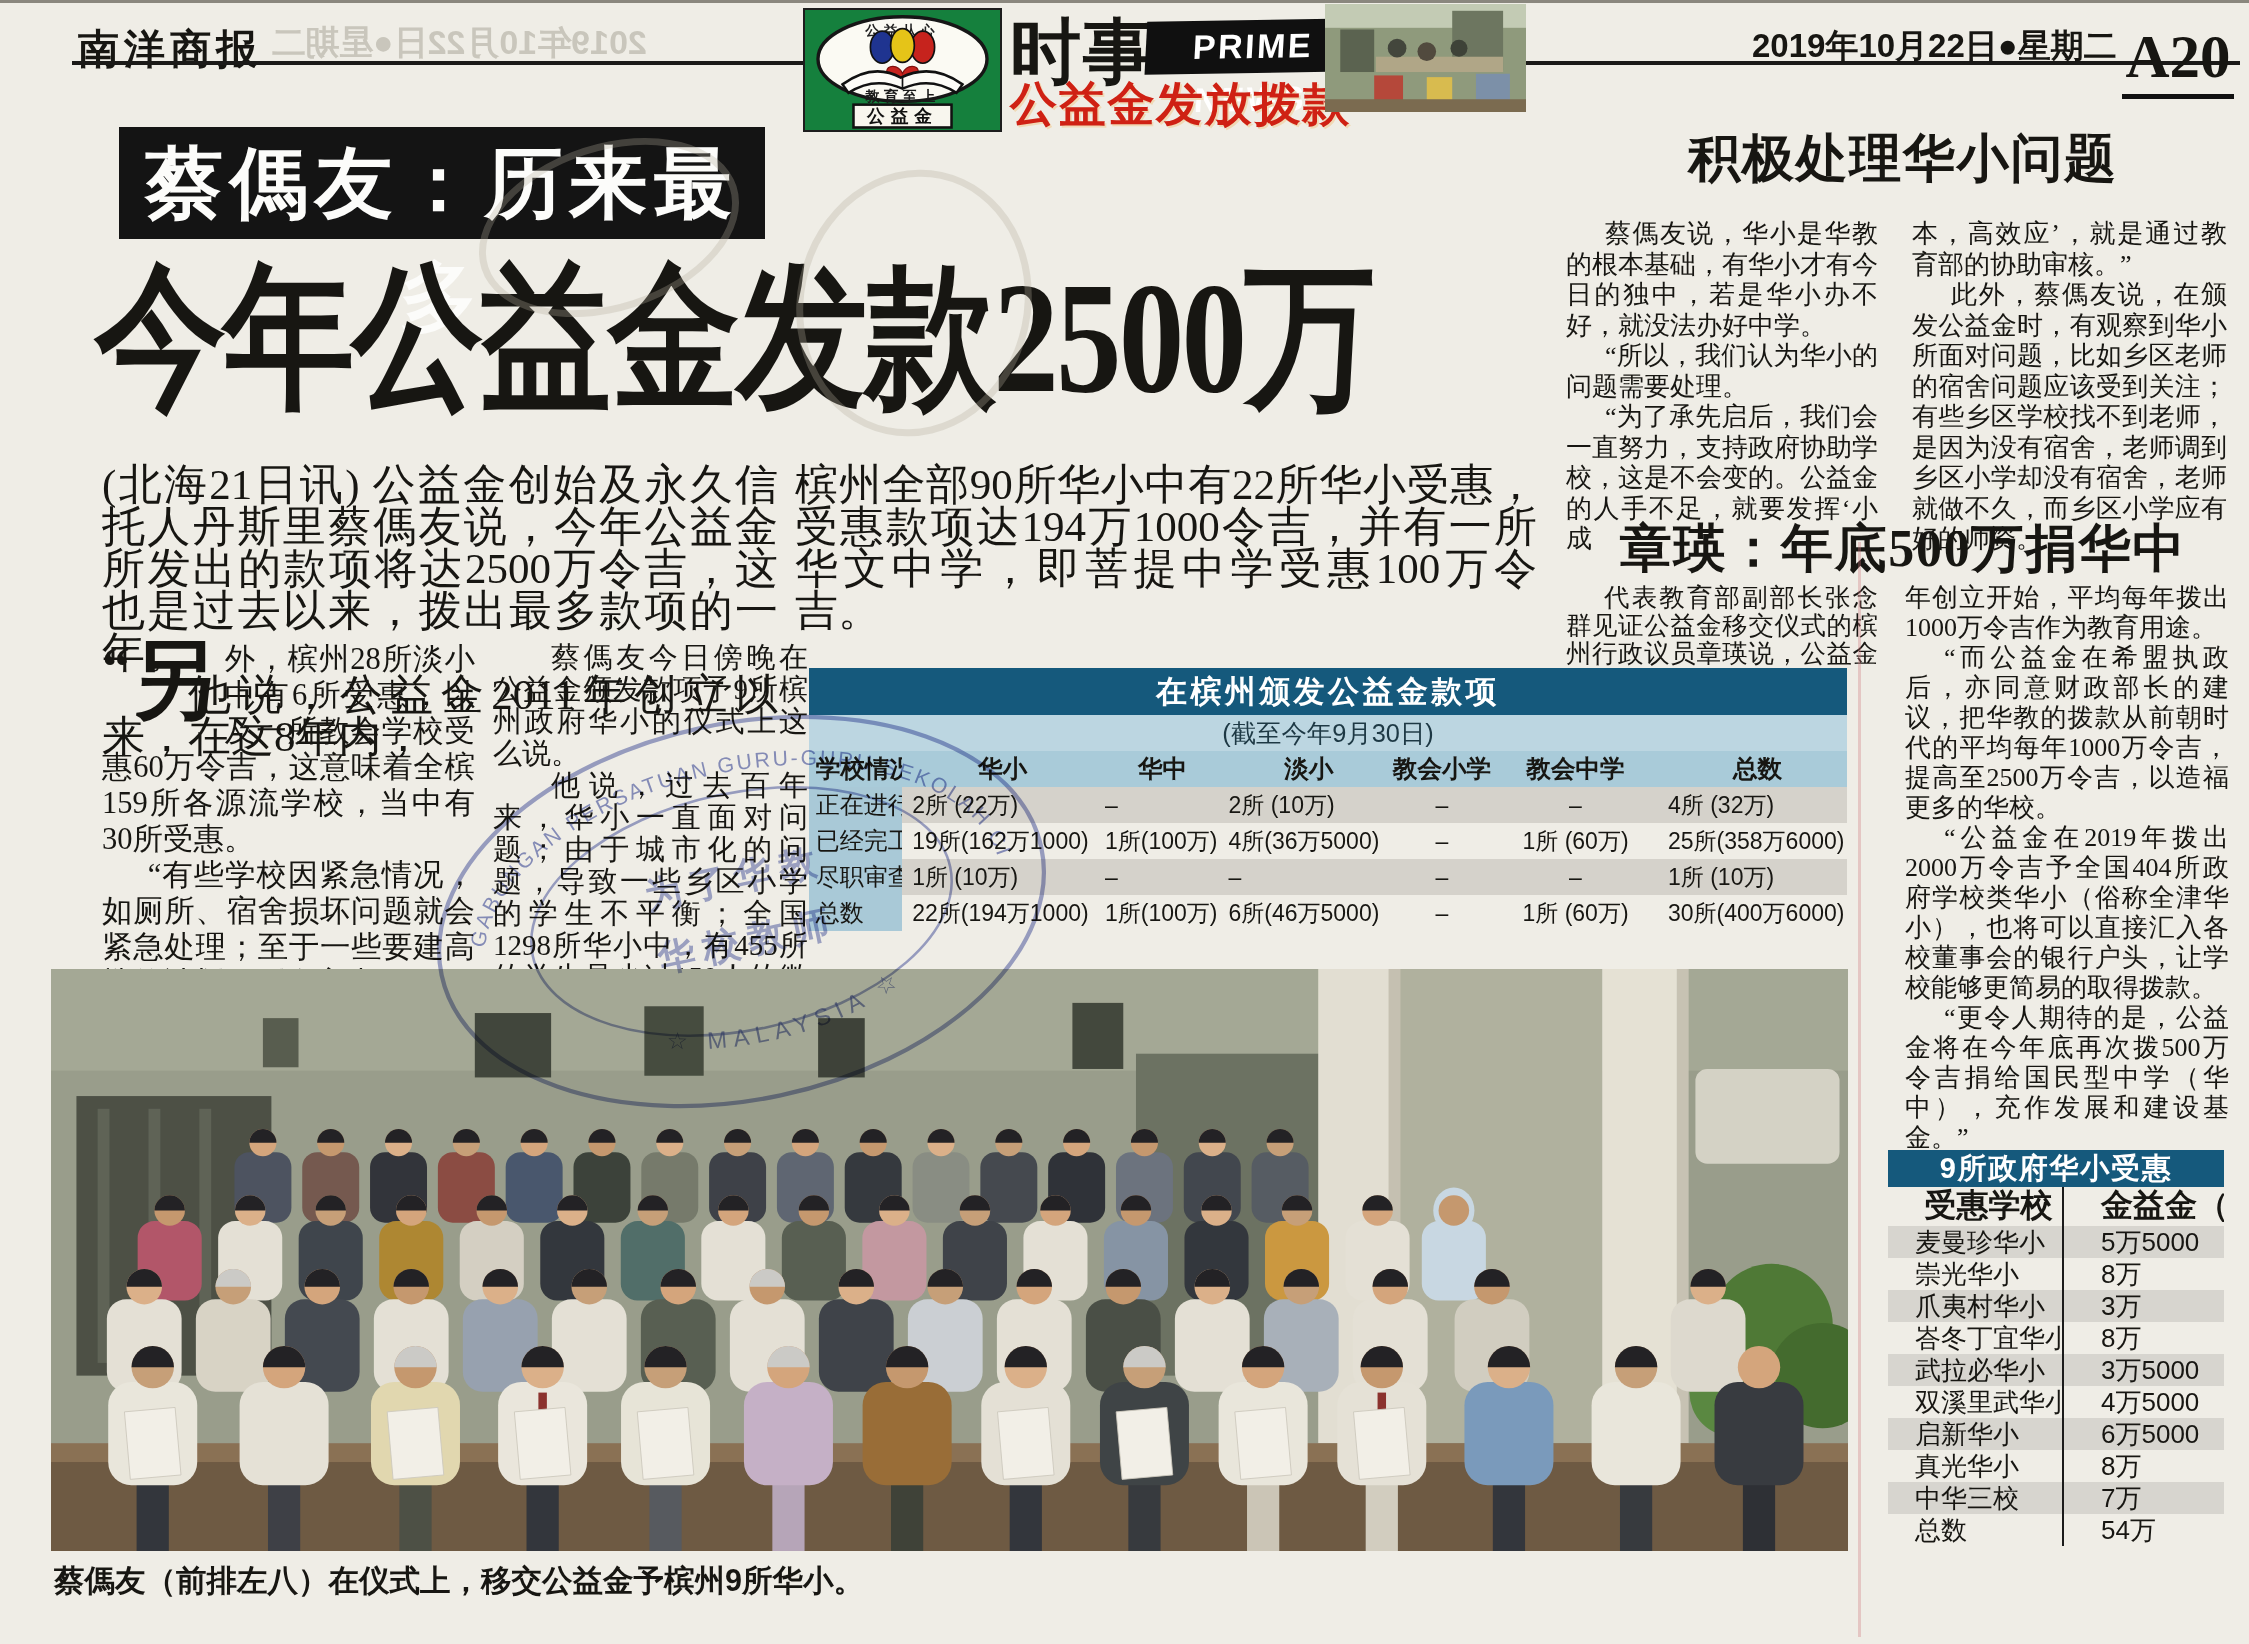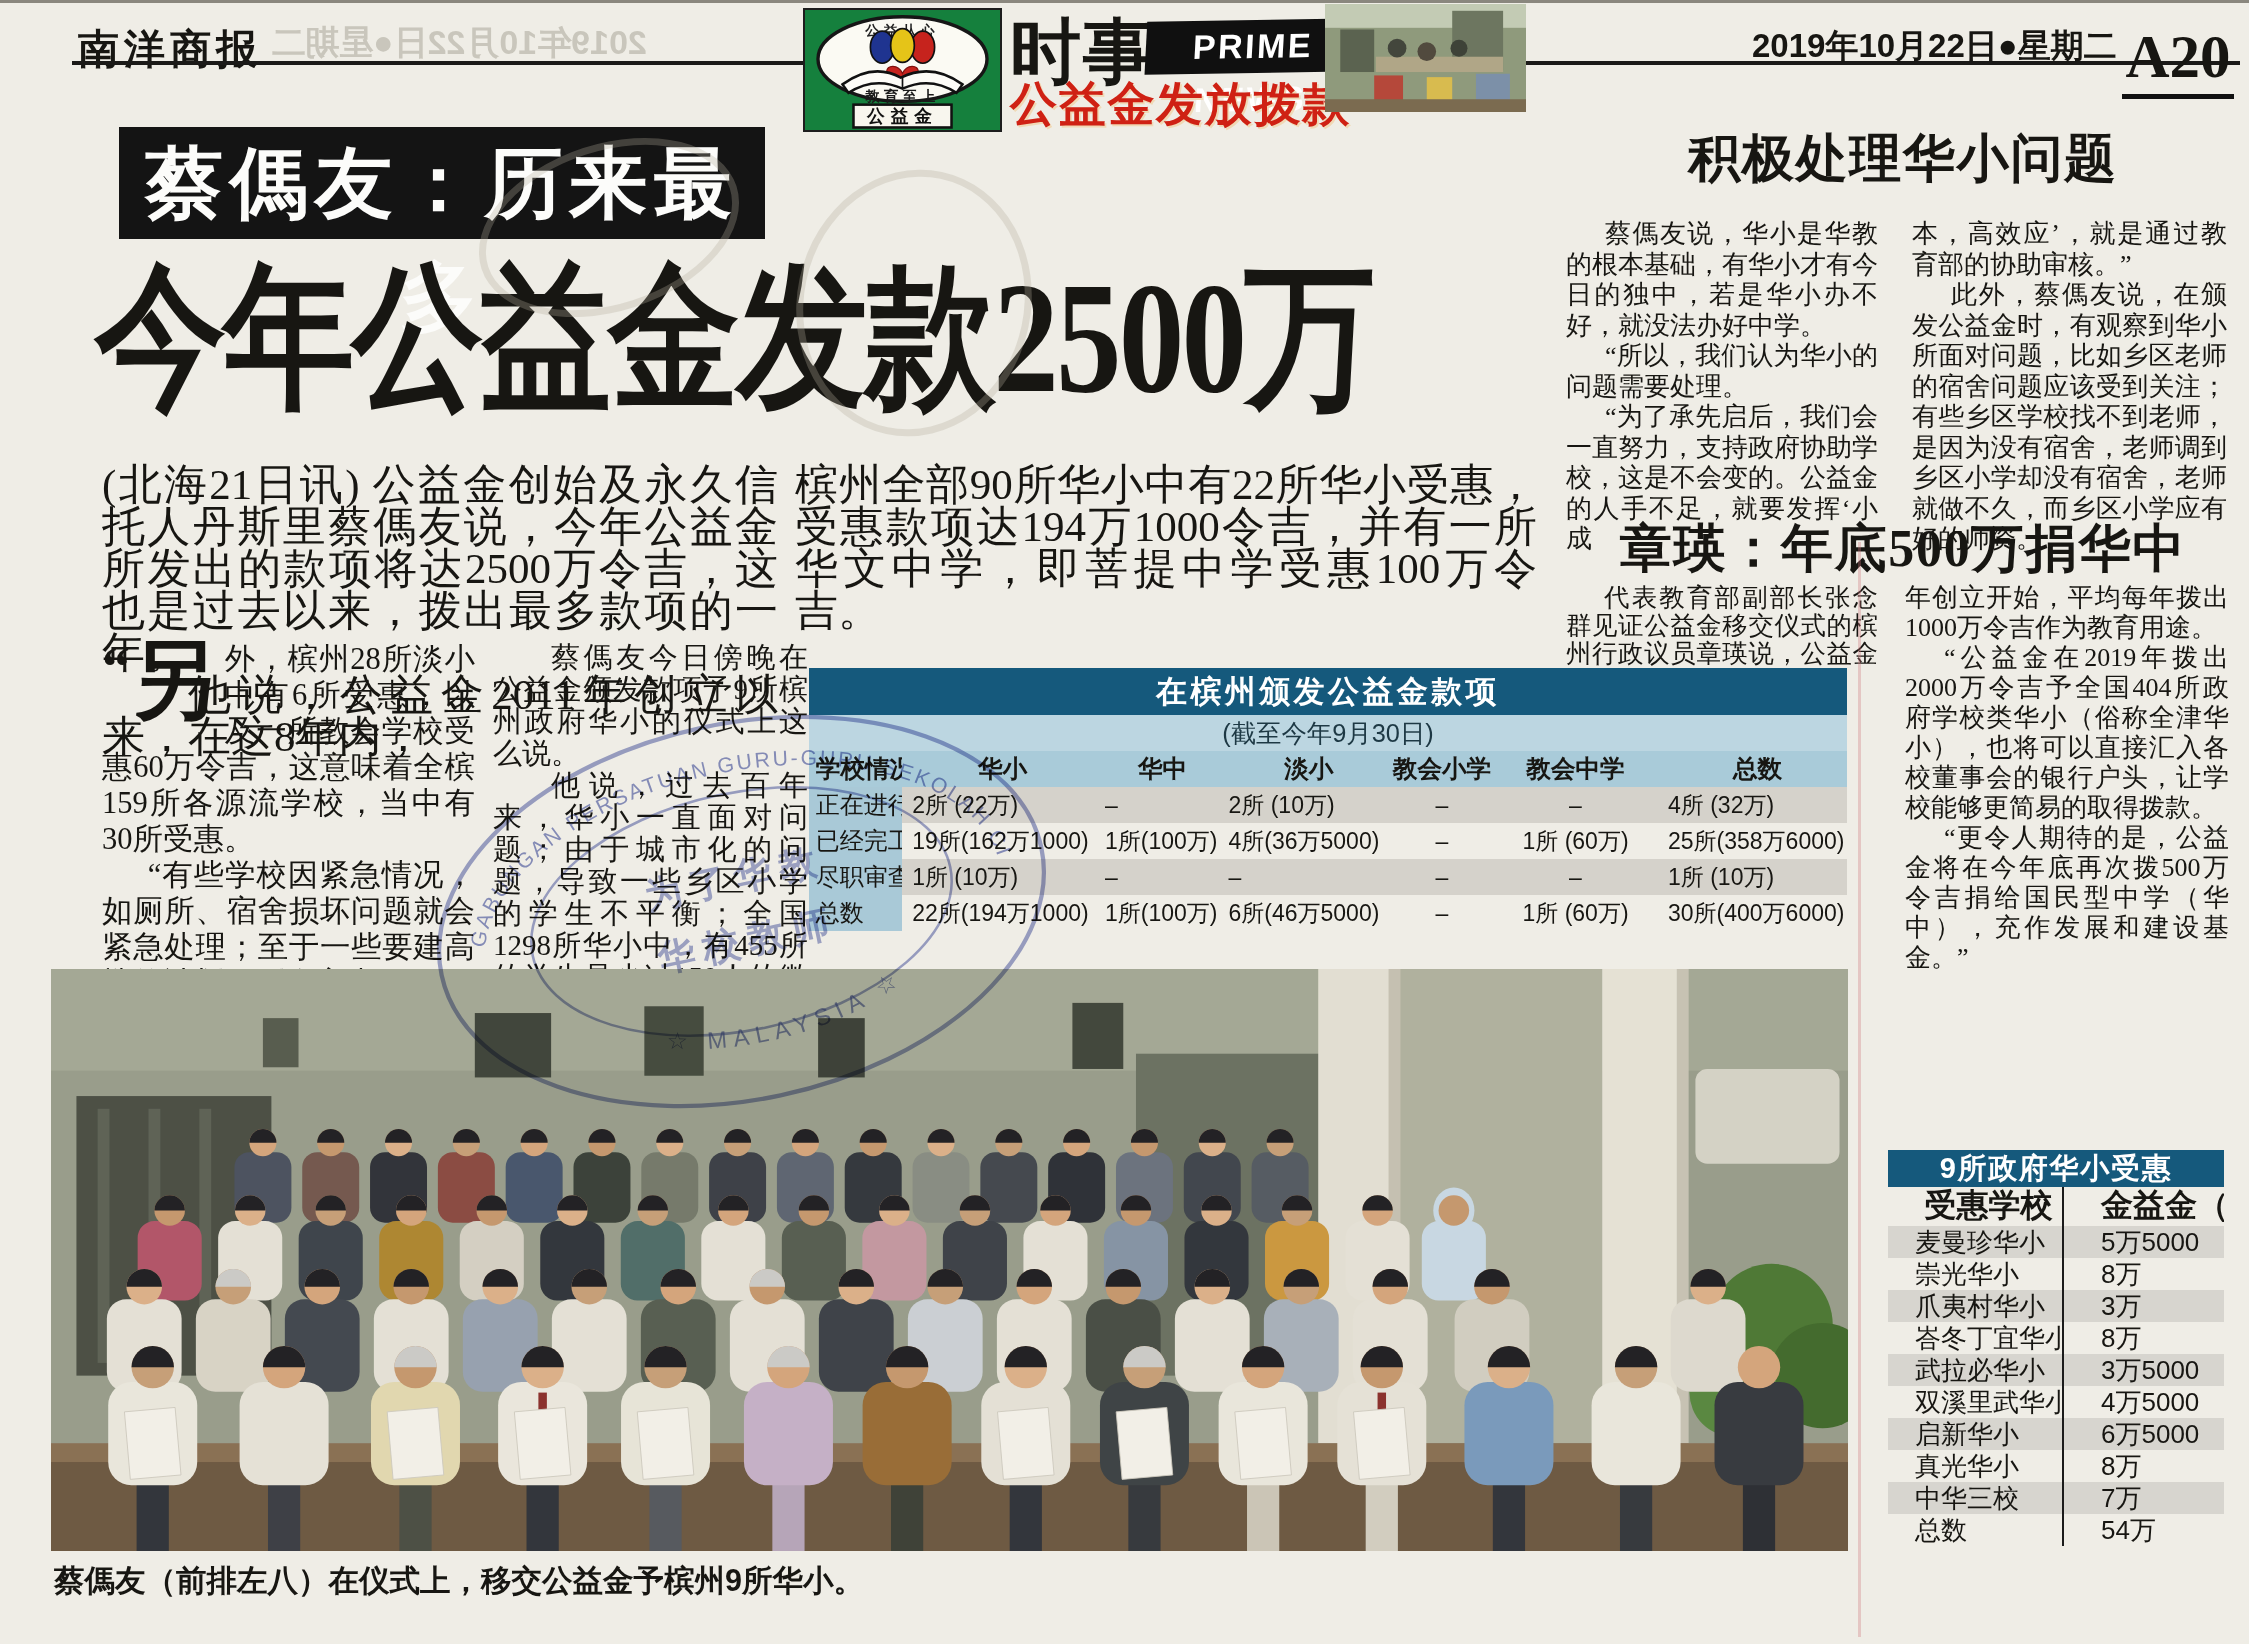--- a/index.html
+++ b/index.html
@@ -220,20 +220,21 @@
     <p>本，高效应’，就是通过教育部的协助审核。”</p>
     <p class="indent15">此外，蔡傌友说，在颁发公益金时，有观察到华小所面对问题，比如乡区老师的宿舍问题应该受到关注；有些乡区学校找不到老师，是因为没有宿舍，老师调到乡区小学却没有宿舍，老师就做不久，而乡区小学应有好的师资。</p>
   </div>
 
   <div class="abs side-head" style="top:514px;">章瑛：年底500万捐华中</div>
   <div class="abs side-col a2c1">
     <p class="indent15">代表教育部副部长张念群见证公益金移交仪式的槟州行政议员章瑛说，公益金自2011</p>
   </div>
   <div class="abs side-col a2c2">
     <p>年创立开始，平均每年拨出1000万令吉作为教育用途。</p>
+    <p class="indent15">“而公益金在希盟执政后，亦同意财政部长的建议，把华教的拨款从前朝时代的平均每年1000万令吉，提高至2500万令吉，以造福更多的华校。</p>
     <p class="indent15">“公益金在2019年拨出2000万令吉予全国404所政府学校类华小（俗称全津华小），也将可以直接汇入各校董事会的银行户头，让学校能够更简易的取得拨款。</p>
     <p class="indent15">“更令人期待的是，公益金将在今年底再次拨500万令吉捐给国民型中学（华中），充作发展和建设基金。”</p>
   </div>
 
   <div class="abs btable">
     <div class="bt-title">9所政府华小受惠</div>
     <div class="bt-head">
         <div class="trow">
           <div class="tcell">受惠学校</div>
           <div class="tcell">金益金（令吉）</div>

